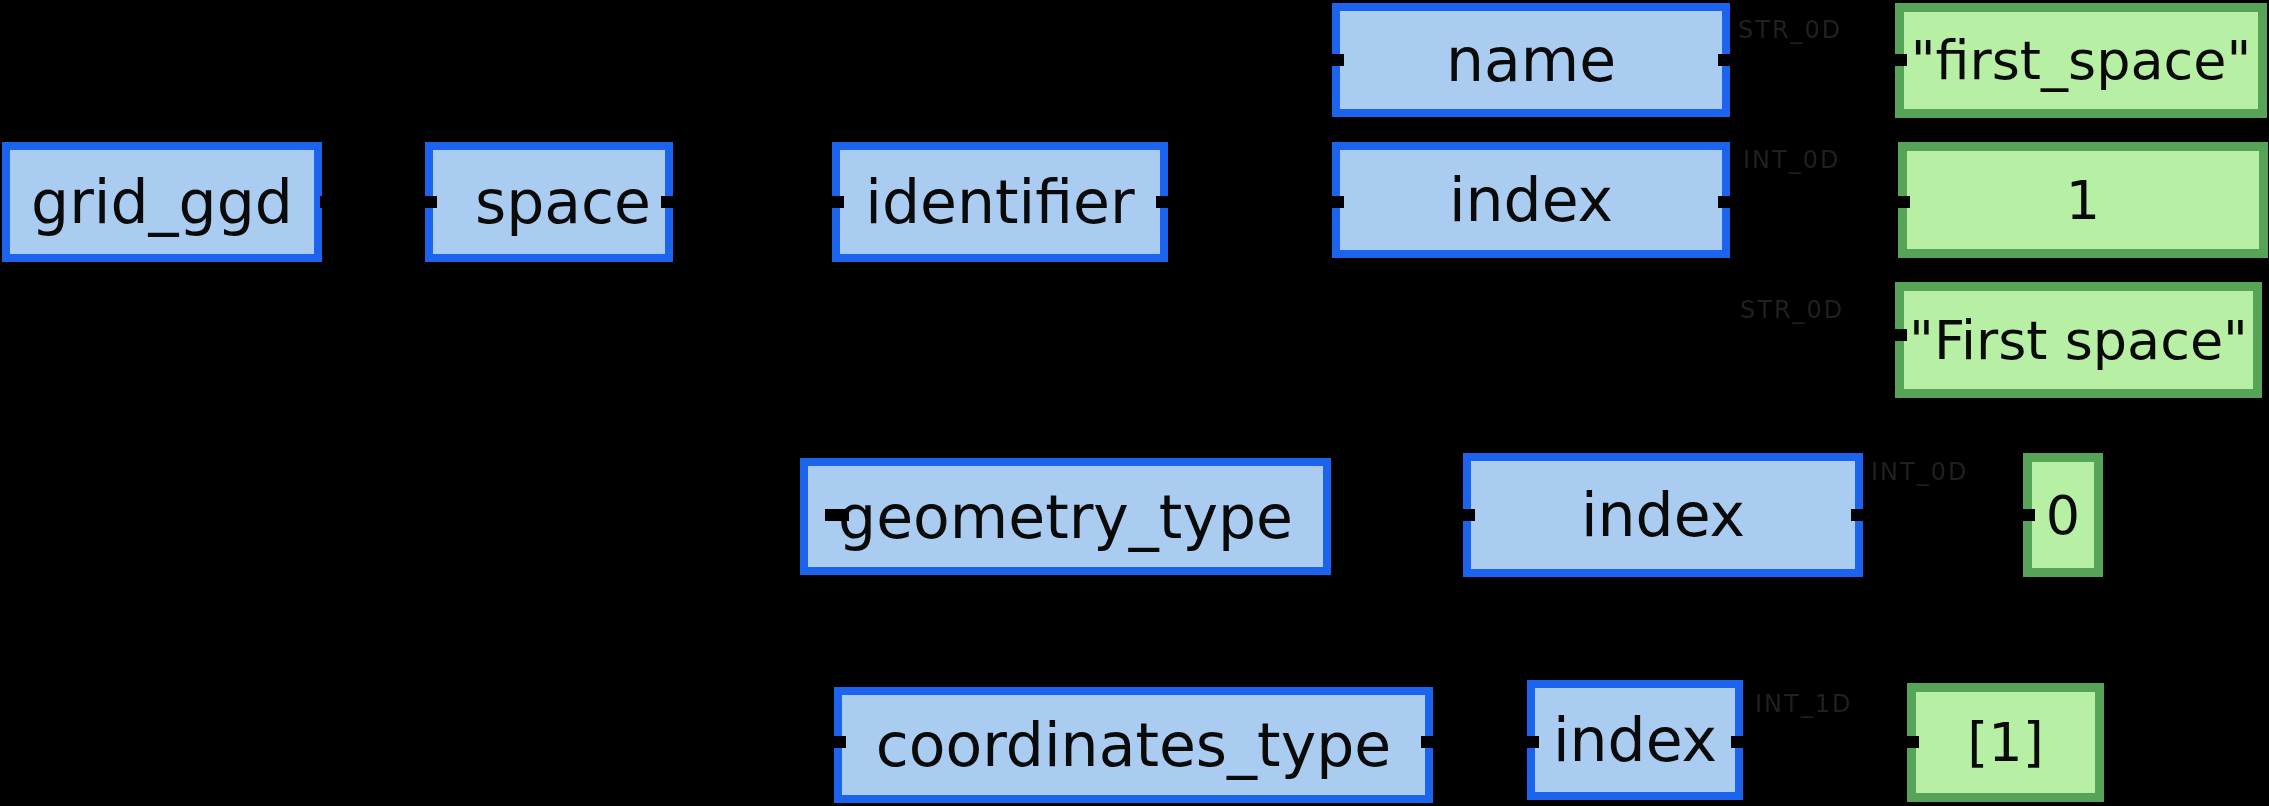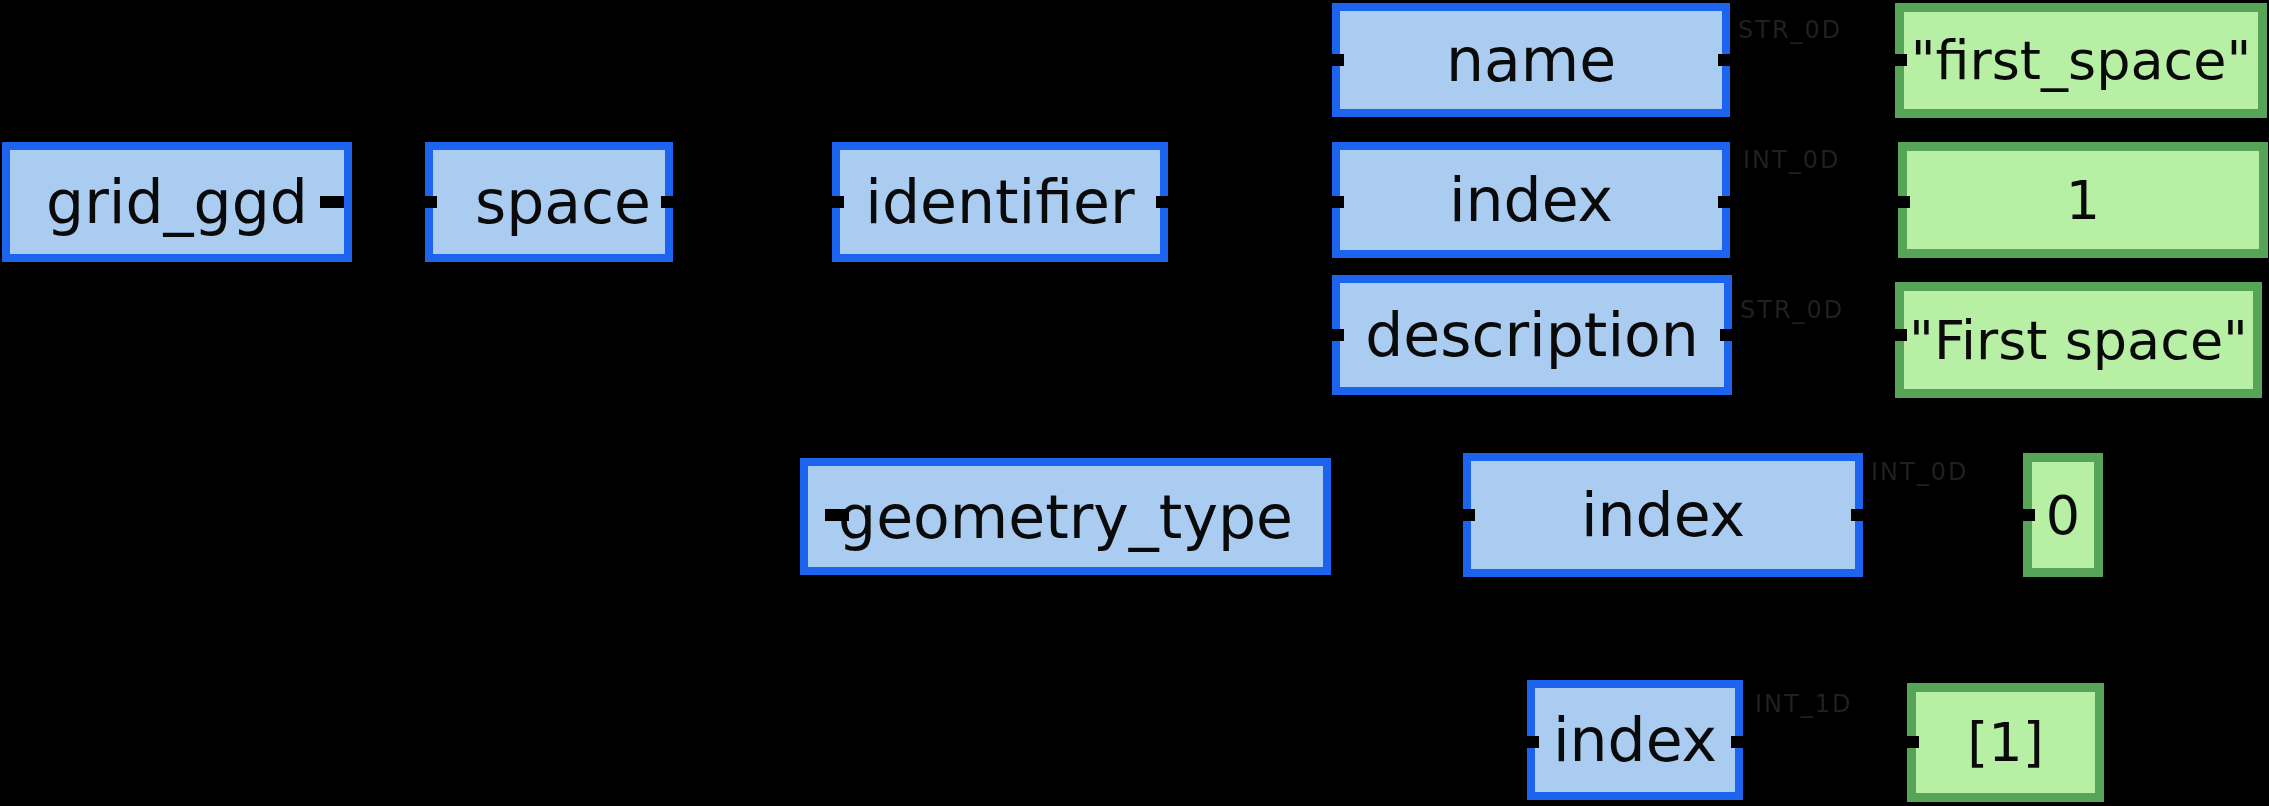--- a/index.html
+++ b/index.html
@@ -45,43 +45,43 @@
     height:12px;
     background:#000000;
     z-index:5;
   }
 </style>
 </head>
 <body>
 
 <div class="canvas">
 
-  <div class="node blue" style="left:2px;top:142px;width:350px;height:120px;">
+  <div class="node blue" style="left:2px;top:142px;width:320px;height:120px;">
     <span>grid_ggd</span>
   </div>
   <div class="node blue" style="left:425px;top:142px;width:248px;height:120px;padding-left:28px;">
     <span>space</span>
   </div>
   <div class="node blue" style="left:1332px;top:3px;width:398px;height:114px;">
     <span>name</span>
   </div>
   <div class="node blue" style="left:832px;top:142px;width:336px;height:120px;">
     <span>identifier</span>
   </div>
   <div class="node blue" style="left:1332px;top:142px;width:398px;height:116px;">
     <span>index</span>
   </div>
-  <div class="node blue" style="left:1332px;top:275px;width:400px;height:120px;">
-    <span>description</span>
-  </div>
   <div class="node blue" style="left:800px;top:458px;width:531px;height:117px;">
     <span>geometry_type</span>
   </div>
   <div class="node blue" style="left:1463px;top:453px;width:400px;height:124px;">
     <span>index</span>
+  </div>
+  <div class="node blue" style="left:834px;top:687px;width:599px;height:116px;">
+    <span>coordinates_type</span>
   </div>
   <div class="node blue" style="left:1527px;top:680px;width:216px;height:120px;">
     <span>index</span>
   </div>
 
   <div class="node green" style="left:1895px;top:3px;width:372px;height:115px;">
     <span>"first_space"</span>
   </div>
   <div class="node green" style="left:1898px;top:142px;width:370px;height:116px;">
     <span>1</span>

